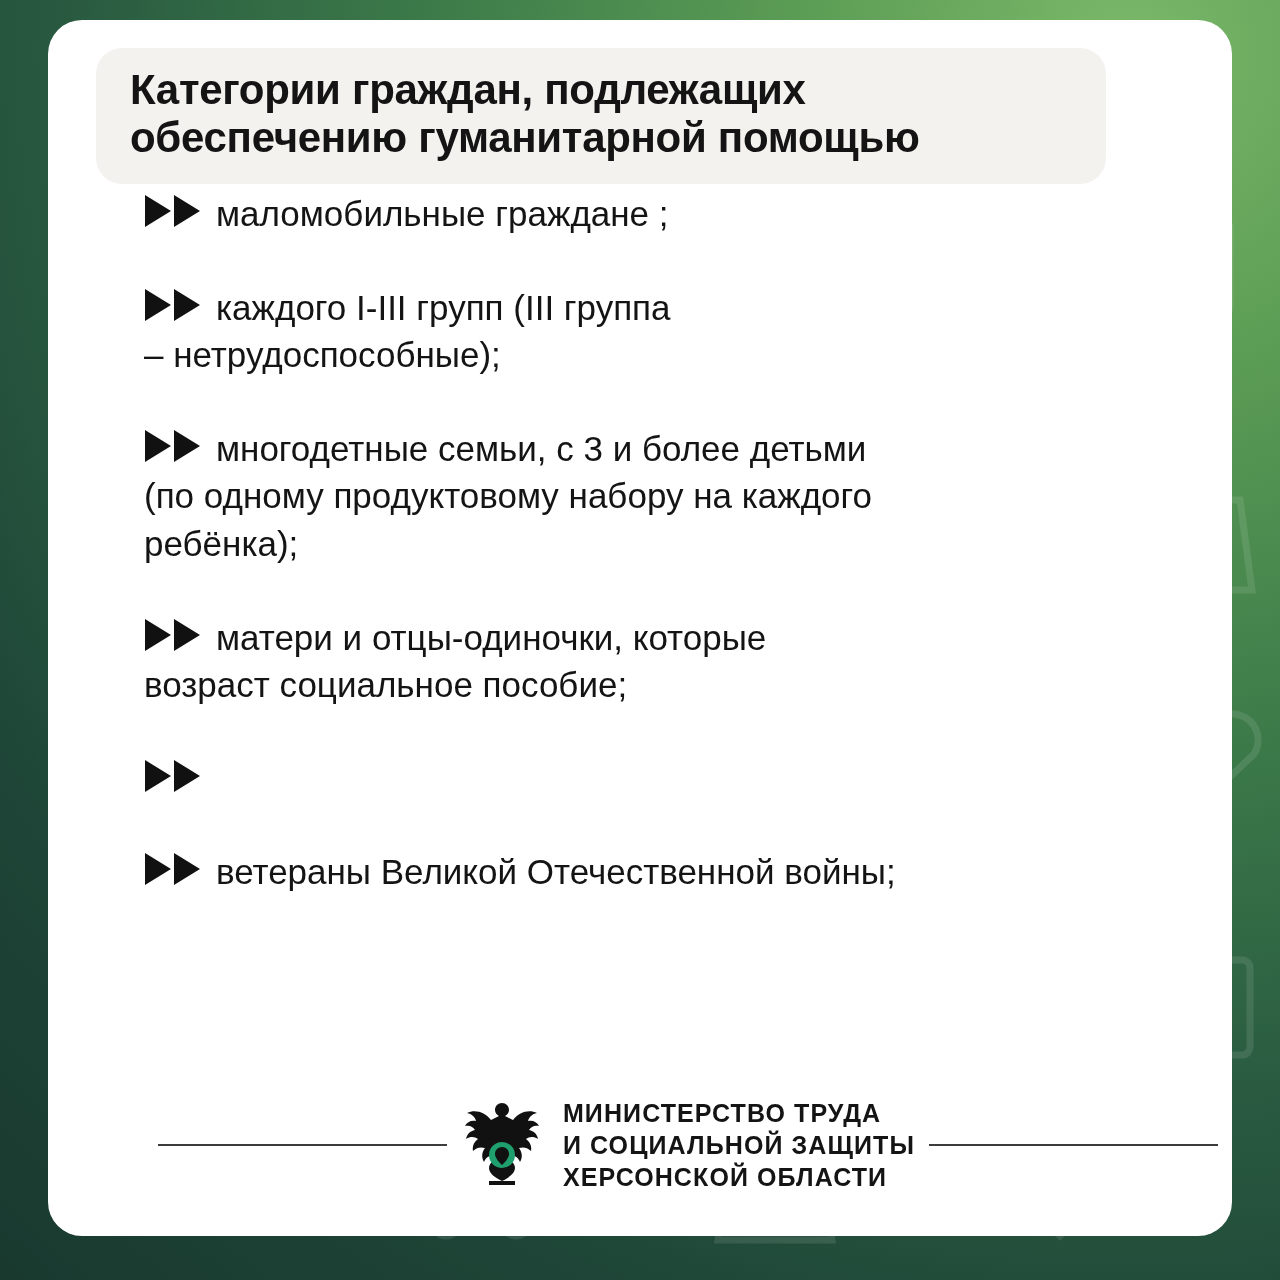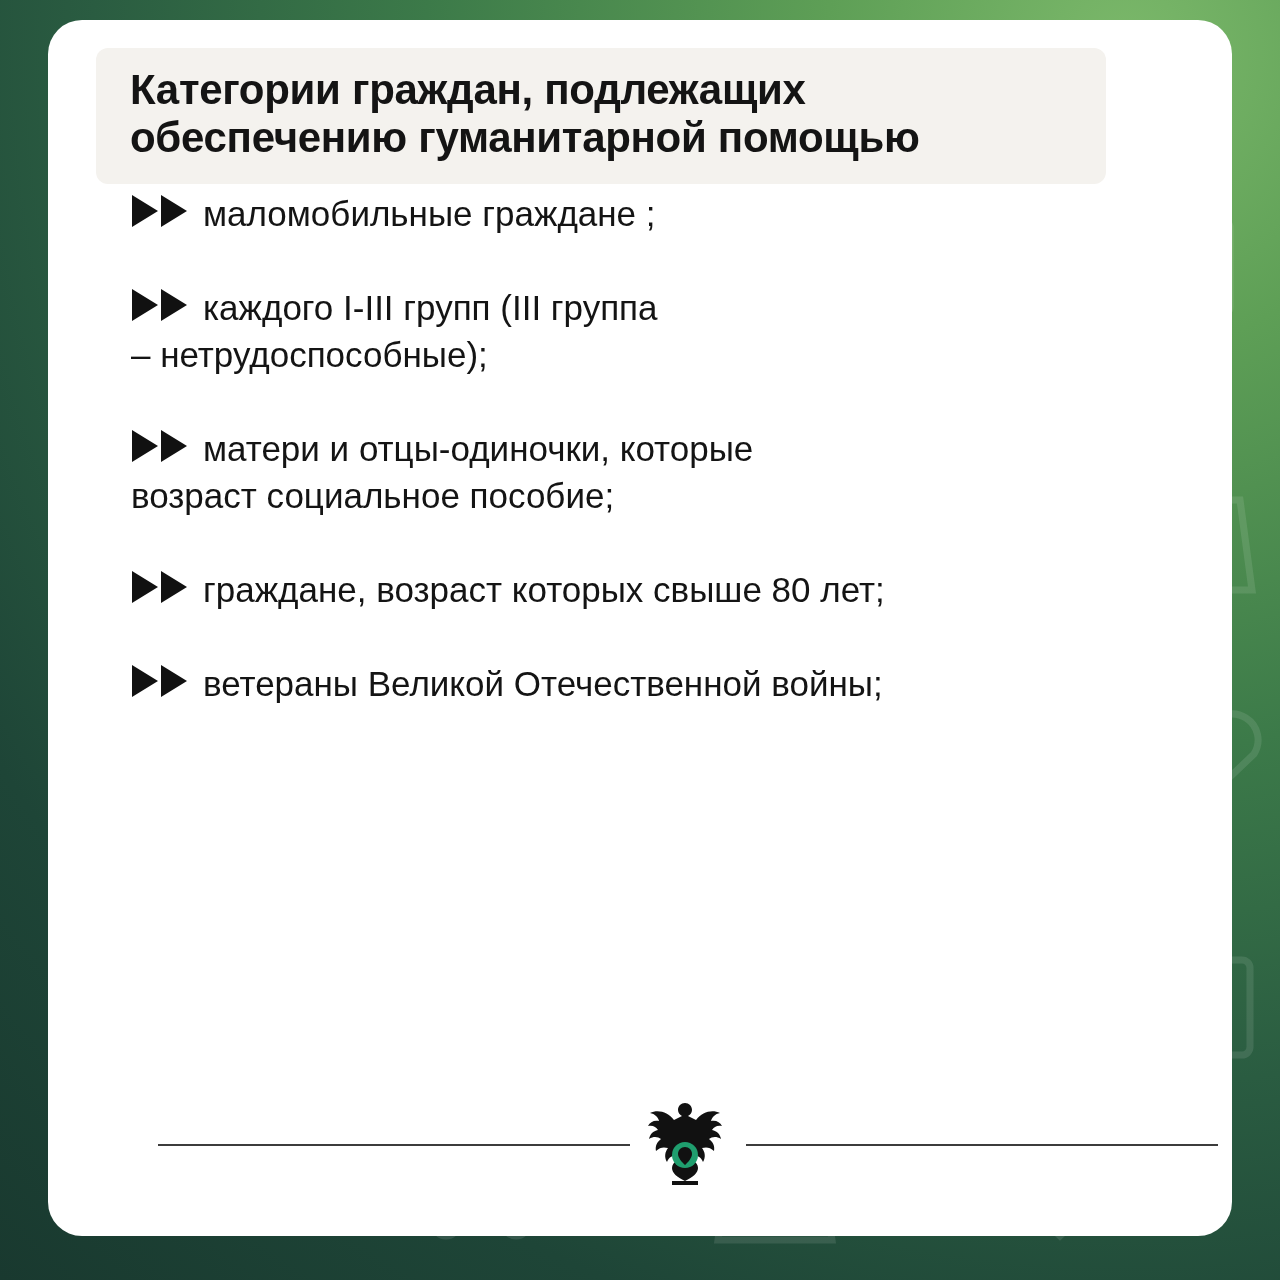--- a/index.html
+++ b/index.html
@@ -41,35 +41,35 @@
     border-radius: 34px;
   }
 
   .title-plate {
     position: absolute;
     left: 48px;
     top: 28px;
     width: 1010px;
     padding: 18px 28px 22px 34px;
     background: #f4f2ee;
-    border-radius: 12px;
+    border-radius: 26px;
     box-sizing: border-box;
   }
   .title-text {
     font-size: 42px;
     line-height: 1.14;
     font-weight: bold;
     color: #141414;
     letter-spacing: -0.3px;
     white-space: pre-line;
   }
 
   .list {
     position: absolute;
-    left: 83px;
+    left: 96px;
     top: 170px;
     width: 1060px;
   }
 
   .item {
     display: block;
     margin-bottom: 46px;
     color: #141414;
     font-size: 35px;
     line-height: 1.36;
@@ -195,38 +195,48 @@
       <div class="item">
         <span class="bullet">
           <svg width="58" height="34" viewBox="0 0 58 34" xmlns="http://www.w3.org/2000/svg">
             <path d="M1 1 L27 17 L1 33 Z" fill="#111111"></path>
             <path d="M30 1 L56 17 L30 33 Z" fill="#111111"></path>
           </svg>
         </span><span class="item-text">каждого I-III групп (III группа
 – нетрудоспособные);</span>
       </div>
 
+      <div class="item">
+        <span class="bullet">
+          <svg width="58" height="34" viewBox="0 0 58 34" xmlns="http://www.w3.org/2000/svg">
+            <path d="M1 1 L27 17 L1 33 Z" fill="#111111"></path>
+            <path d="M30 1 L56 17 L30 33 Z" fill="#111111"></path>
+          </svg>
+        </span><span class="item-text">многодетные семьи, с 3 и более детьми
+(по одному продуктовому набору на каждого
+ребёнка);</span>
+      </div>
 
       <div class="item">
         <span class="bullet">
           <svg width="58" height="34" viewBox="0 0 58 34" xmlns="http://www.w3.org/2000/svg">
             <path d="M1 1 L27 17 L1 33 Z" fill="#111111"></path>
             <path d="M30 1 L56 17 L30 33 Z" fill="#111111"></path>
           </svg>
         </span><span class="item-text">матери и отцы-одиночки, которые
 возраст социальное пособие;</span>
       </div>
 
       <div class="item">
         <span class="bullet">
           <svg width="58" height="34" viewBox="0 0 58 34" xmlns="http://www.w3.org/2000/svg">
             <path d="M1 1 L27 17 L1 33 Z" fill="#111111"></path>
             <path d="M30 1 L56 17 L30 33 Z" fill="#111111"></path>
           </svg>
-        </span><span class="item-text">граждане, возраст которых свыше 80 лет;</span>
+        </span>
       </div>
 
       <div class="item">
         <span class="bullet">
           <svg width="58" height="34" viewBox="0 0 58 34" xmlns="http://www.w3.org/2000/svg">
             <path d="M1 1 L27 17 L1 33 Z" fill="#111111"></path>
             <path d="M30 1 L56 17 L30 33 Z" fill="#111111"></path>
           </svg>
         </span><span class="item-text">ветераны Великой Отечественной войны;</span>
       </div>
@@ -240,18 +250,21 @@
         <svg width="86" height="96" viewBox="0 0 86 96" xmlns="http://www.w3.org/2000/svg">
           <g fill="#111111">
             <path d="M43 8 c-4 0 -7 3 -7 7 c0 3 2 5 4 6 l-8 4 c-6 -8 -16 -11 -24 -7 c5 1 8 4 9 8 c-5 -1 -9 1 -11 5 c5 -1 8 1 10 4 c-5 1 -8 4 -9 9 c5 -3 9 -2 12 0 c-4 3 -6 7 -5 12 c4 -4 8 -4 12 -3 c-3 4 -4 9 -1 14 c2 -5 6 -7 10 -7 l0 6 c-3 1 -5 4 -5 7 c0 5 5 9 13 13 c8 -4 13 -8 13 -13 c0 -3 -2 -6 -5 -7 l0 -6 c4 0 8 2 10 7 c3 -5 2 -10 -1 -14 c4 -1 8 -1 12 3 c1 -5 -1 -9 -5 -12 c3 -2 7 -3 12 0 c-1 -5 -4 -8 -9 -9 c2 -3 5 -5 10 -4 c-2 -4 -6 -6 -11 -5 c1 -4 4 -7 9 -8 c-8 -4 -18 -1 -24 7 l-8 -4 c2 -1 4 -3 4 -6 c0 -4 -3 -7 -7 -7 z"></path>
             <circle cx="43" cy="60" r="13" fill="#1f9e6e"></circle>
             <path d="M43 52 c-4 0 -7 3 -7 7 c0 5 7 11 7 11 c0 0 7 -6 7 -11 c0 -4 -3 -7 -7 -7 z" fill="#111111"></path>
             <path d="M30 86 h26 v4 h-26 z"></path>
           </g>
         </svg>
       </div>
 
+      <div class="ministry">МИНИСТЕРСТВО ТРУДА
+И СОЦИАЛЬНОЙ ЗАЩИТЫ
+ХЕРСОНСКОЙ ОБЛАСТИ</div>
 
       <div class="rule"></div>
     </div>
 
   </div>
 </div>
 
 </body></html>

